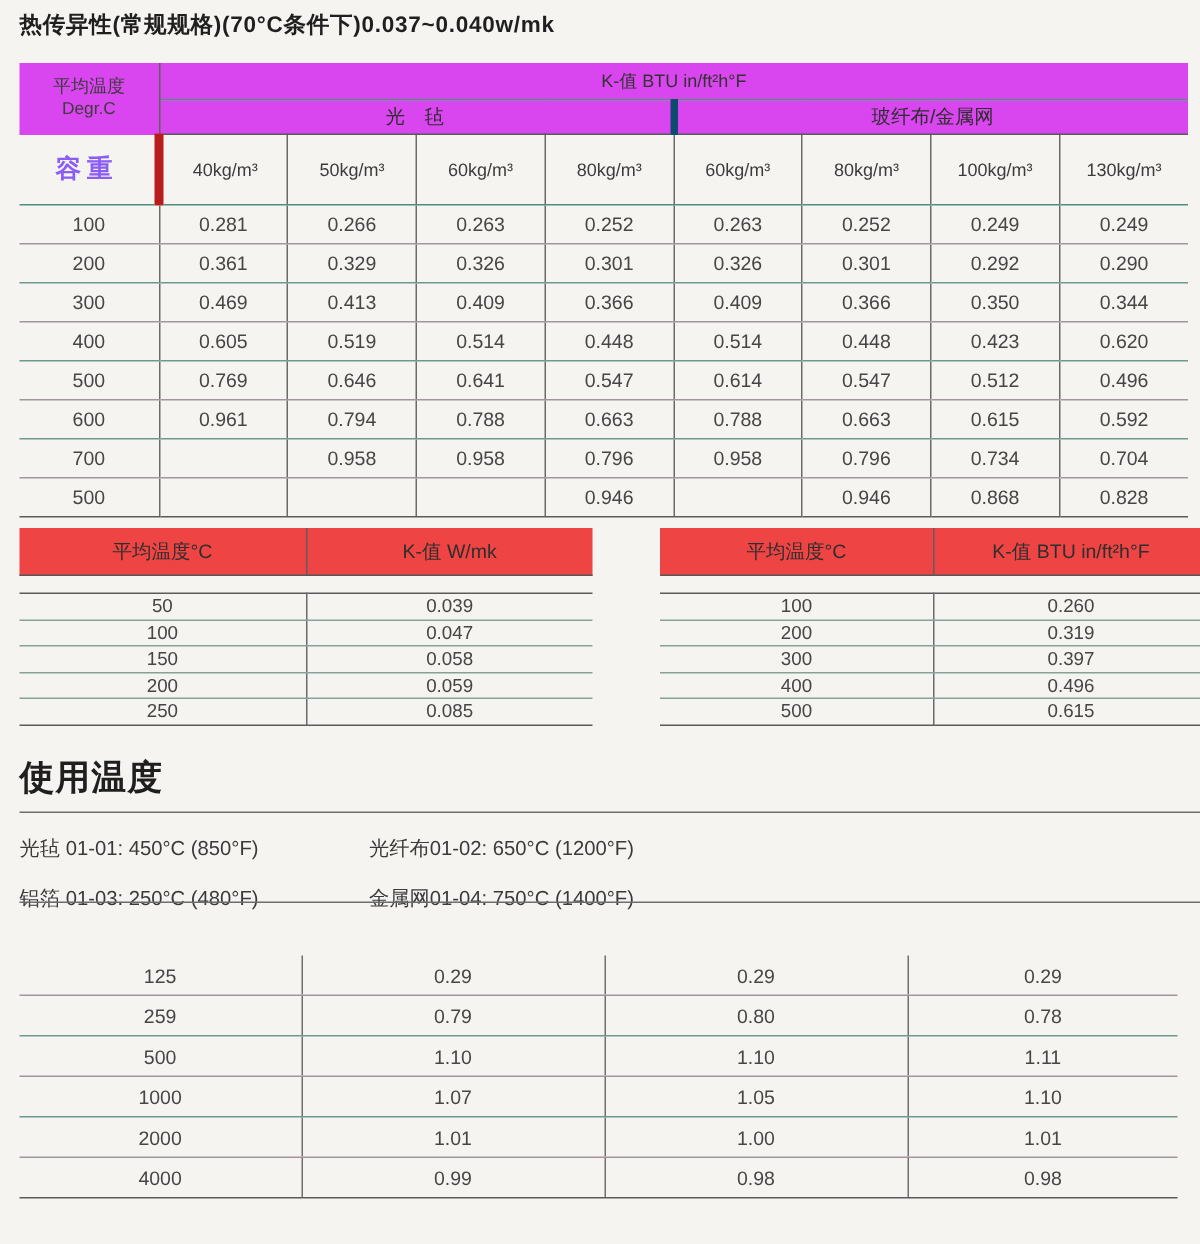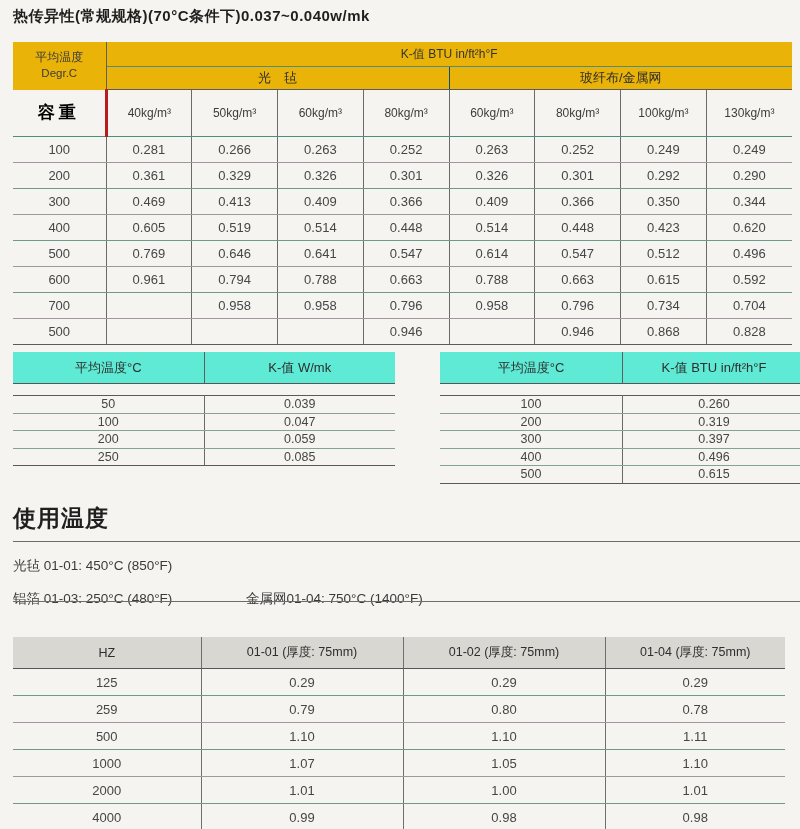--- a/index.html
+++ b/index.html
@@ -9,38 +9,38 @@
     font-family:"Liberation Sans","DejaVu Sans",sans-serif;
     color:#3b3b3b;
   }
   .abs{position:absolute;}
   
   .page-title{left:13px;top:7px;font-size:15px;font-weight:bold;color:#1f1f1f;letter-spacing:0.5px;}
   
   table{border-collapse:collapse;table-layout:fixed;}
   td{padding:0;text-align:center;vertical-align:middle;}
   .main-table{left:13px;top:42px;width:779px;}
-  .gray{background:#eab308;}
+  .gray{background:#d946ef;}
   .corner{font-size:12px;line-height:1.3;color:#3c3c3c;border-right:1px solid #5f5f5f;}
   .corner .sub{font-size:11.5px;}
   .khead{font-size:12px;height:24px;border-bottom:1px solid #4f8d80;color:#333;}
   .group{font-size:13px;height:22px;border-bottom:1px solid #5a5a5a;color:#2e2e2e;}
-  .group-right{border-left:1px solid #0c4a6e;}
+  .group-right{border-left:5px solid #0c4a6e;}
   .hr3 td{height:46px;border-bottom:1px solid #4f8d80;}
-  .rongzhong{font-size:17px;font-weight:bold;letter-spacing:4px;color:#000000;border-right:3px solid #b91c1c;}
+  .rongzhong{font-size:17px;font-weight:bold;letter-spacing:4px;color:#8b5cf6;border-right:6px solid #b91c1c;}
   .dens{font-size:12px;color:#3c3c3c;}
   .hr3 td + td + td{border-left:1px solid #6a6a6a;}
   .drow td{height:25px;font-size:13px;color:#464646;}
   .drow td + td{border-left:1px solid #6a6a6a;}
   .main-table tr.drow:nth-child(even) td{border-bottom:1px solid #a295a0;}
   .main-table tr.drow:nth-child(odd) td{border-bottom:1px solid #6d998e;}
   .main-table tr.drow:last-child td{border-bottom:1px solid #5a5a5a;}
   
   .small-table{position:absolute;}
-  .sm-head{display:flex;height:31px;background:#5eead4;border-bottom:1px solid #565656;margin-bottom:11px;font-size:13px;color:#2e2e2e;}
+  .sm-head{display:flex;height:31px;background:#ef4444;border-bottom:1px solid #565656;margin-bottom:11px;font-size:13px;color:#2e2e2e;}
   .sm-head > div{width:50%;display:flex;align-items:center;justify-content:center;}
   .sm-head > div:first-child{border-right:1px solid #5f5f5f;}
   .sm-body{width:100%;}
   .sm-body td{height:16.5px;font-size:12.5px;color:#464646;border-bottom:1px solid #87a098;}
   .sm-body tr:first-child td{border-top:1px solid #5a5a5a;}
   .sm-body td:first-child{border-right:1px solid #6a6a6a;}
   .sm-body tr:last-child td{border-bottom:1px solid #5a5a5a;}
   
   .sec-title{font-size:23px;font-weight:bold;color:#1f1f1f;letter-spacing:1px;}
   .sec-rule{border-top:1px solid #6d6d6d;margin-top:7px;}
@@ -196,20 +196,24 @@
     <tbody>
         <tr>
       <td>50</td>
       <td>0.039</td>
     </tr>
     <tr>
       <td>100</td>
       <td>0.047</td>
     </tr>
     <tr>
+      <td>150</td>
+      <td>0.058</td>
+    </tr>
+    <tr>
       <td>200</td>
       <td>0.059</td>
     </tr>
     <tr>
       <td>250</td>
       <td>0.085</td>
     </tr>
   </tbody>
     </table>
 </div>
@@ -243,45 +247,40 @@
     </tr>
   </tbody>
     </table>
 </div>
 
 <div class="abs" style="left:13px;top:503px;width:787px">
   <div class="sec-title">使用温度</div>
   <div class="sec-rule"></div>
   <div class="usage-row">
     <span class="usage-left">光毡 01-01: 450°C (850°F)</span>
+    <span>光纤布01-02: 650°C (1200°F)</span>
   </div>
   <div class="usage-row">
     <span class="usage-left">铝箔 01-03: 250°C (480°F)</span>
     <span>金属网01-04: 750°C (1400°F)</span>
   </div>
 </div>
 
 <div class="abs" style="left:13px;top:594px;width:787px">
   <div class="sec-rule"></div>
 </div>
 
 <table class="abs ab-table">
   <colgroup>
     <col style="width:188px">
       <col style="width:202px">
       <col style="width:202px">
       <col style="width:180px">
   </colgroup>
   <tbody>
-      <tr class="ab-head">
-    <td>HZ</td>
-    <td>01-01 (厚度: 75mm)</td>
-    <td>01-02 (厚度: 75mm)</td>
-    <td>01-04 (厚度: 75mm)</td>
-  </tr>
   <tr class="ab-row">
     <td>125</td>
     <td>0.29</td>
     <td>0.29</td>
     <td>0.29</td>
   </tr>
   <tr class="ab-row">
     <td>259</td>
     <td>0.79</td>
     <td>0.80</td>

